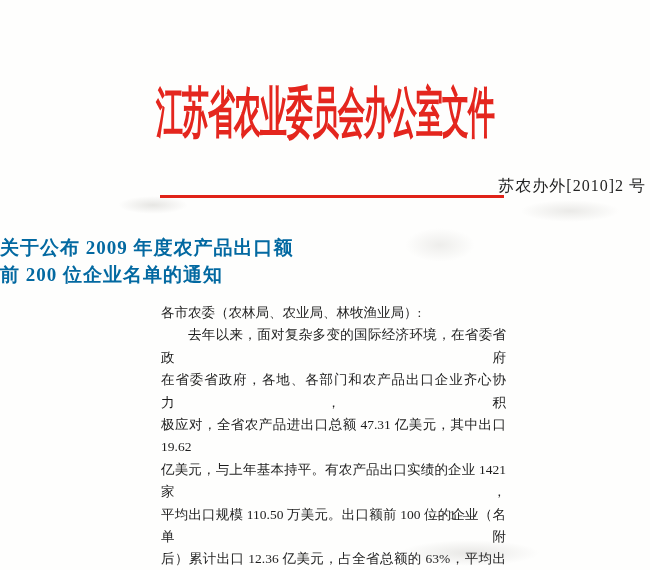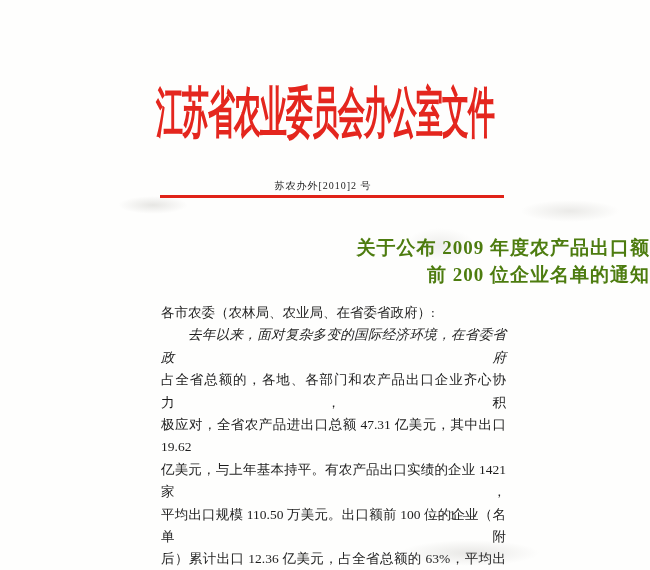--- a/index.html
+++ b/index.html
@@ -35,53 +35,53 @@
     line-height: 27px;
     color: #e4261e;
     letter-spacing: -1px;
     white-space: nowrap;
     transform: scaleY(2.02);
     transform-origin: 50% 0;
   }
   .doc-number {
     position: absolute;
     top: 177px; left: 0; width: 646px;
-    text-align: center;
-    font-size: 10px;
+    text-align: right;
+    font-size: 16px;
     line-height: 18px;
     color: #242424;
     letter-spacing: 1px;
   }
   .red-rule {
     position: absolute;
     top: 195px; left: 160px;
     width: 344px; height: 3px;
     background: #e02318;
   }
   .doc-title {
     position: absolute;
     top: 234px; left: 0; width: 650px;
-    text-align: right;
+    text-align: left;
     font-size: 19px;
     font-weight: bold;
     line-height: 27px;
-    color: #4d7c0f;
+    color: #0369a1;
     letter-spacing: 1px;
   }
   .body-text {
     position: absolute;
     top: 302px; left: 161px;
     width: 345px;
     font-size: 13.5px;
     line-height: 22.4px;
     color: #1d1d1d;
   }
   .line { min-height: 22.4px; }
   .just { text-align: justify; text-align-last: justify; }
-  .indent { text-indent: 2em; font-style: italic; }
+  .indent { text-indent: 2em; }
   .footer {
     position: absolute;
     top: 507px; left: 0;
     width: 478px;
     text-align: right;
     font-size: 13px;
     color: #3a3a3a;
     letter-spacing: 2px;
     white-space: nowrap;
   }
@@ -103,23 +103,23 @@
   <div class="doc-number">苏农办外[2010]2 号</div>
 
   <div class="red-rule"></div>
 
   <div class="doc-title">
     <div>关于公布 2009 年度农产品出口额</div>
     <div>前 200 位企业名单的通知</div>
   </div>
 
   <div class="body-text">
-    <div class="line">各市农委（农林局、农业局、在省委省政府）:</div>
+    <div class="line">各市农委（农林局、农业局、林牧渔业局）:</div>
     <div class="line indent just">去年以来，面对复杂多变的国际经济环境，在省委省政府</div>
-    <div class="line just">占全省总额的，各地、各部门和农产品出口企业齐心协力，积</div>
+    <div class="line just">在省委省政府，各地、各部门和农产品出口企业齐心协力，积</div>
     <div class="line just">极应对，全省农产品进出口总额 47.31 亿美元，其中出口 19.62</div>
     <div class="line just">亿美元，与上年基本持平。有农产品出口实绩的企业 1421 家，</div>
     <div class="line just">平均出口规模 110.50 万美元。出口额前 100 位的企业（名单附</div>
     <div class="line just">后）累计出口 12.36 亿美元，占全省总额的 63%，平均出口规</div>
 
   </div>
 
   <div class="footer">— 1 —</div>
 
 </div>

